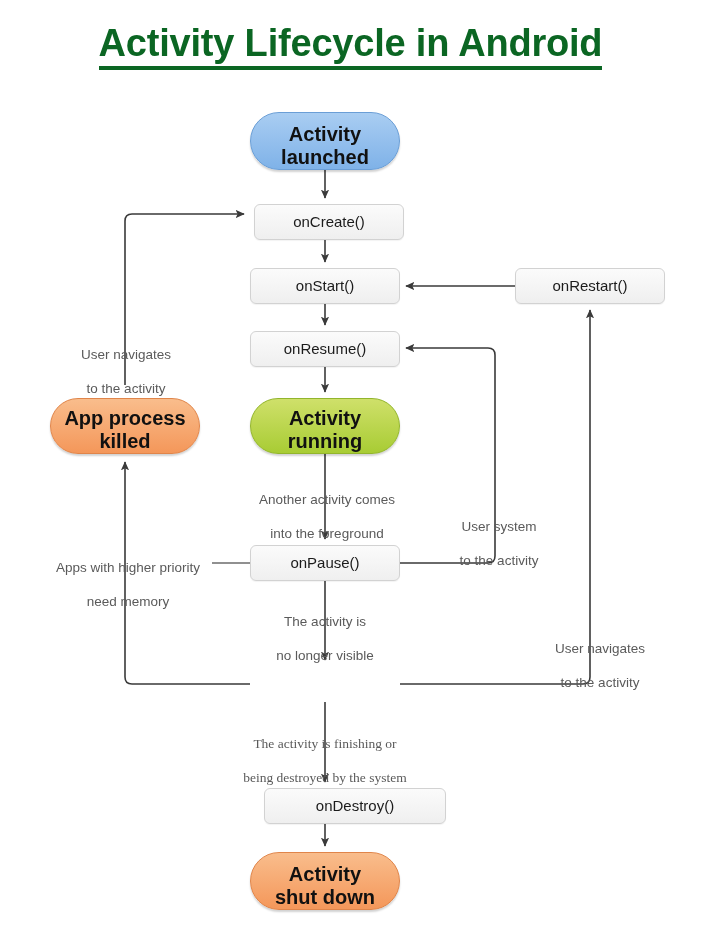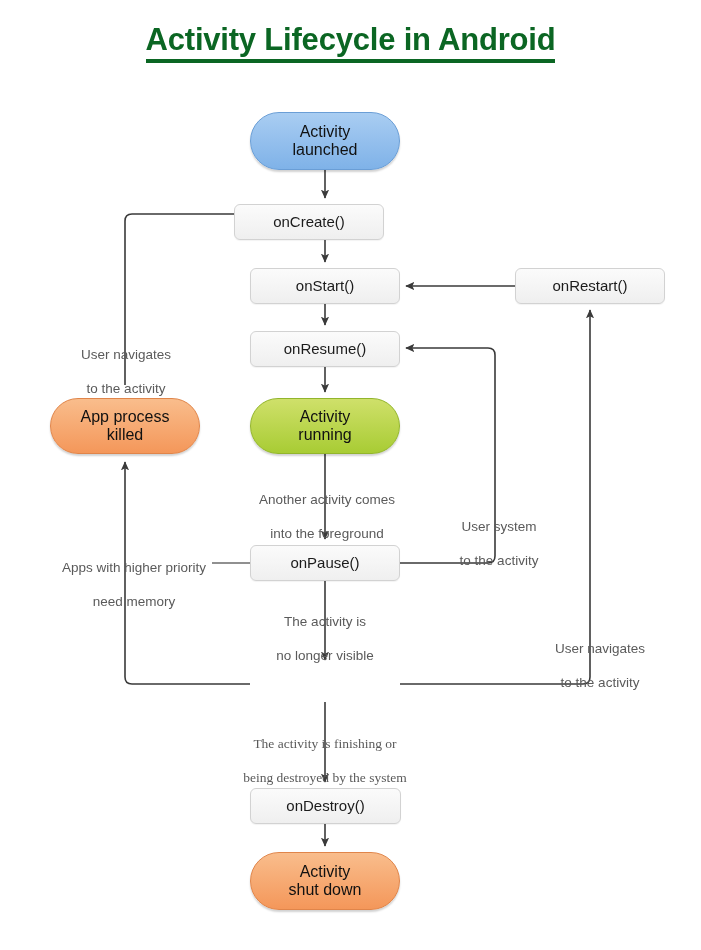--- a/index.html
+++ b/index.html
@@ -18,21 +18,21 @@
     position: relative;
     width: 701px;
     height: 950px;
   }
   #title {
     position: absolute;
     left: 0;
     top: 22px;
     width: 701px;
     text-align: center;
-    font-size: 31px;
+    font-size: 38px;
     font-weight: bold;
     color: #0b6623;
     letter-spacing: -0.2px;
     white-space: nowrap;
   }
   #title span.t {
     border-bottom: 4px solid #0b6623;
     padding-bottom: 2px;
   }
   svg#wires {
@@ -56,24 +56,25 @@
     background: linear-gradient(#fbfbfb, #efefef);
     border: 1px solid #d2d2d2;
     border-radius: 6px;
     font-size: 15px;
     color: #1b1b1b;
     box-shadow: 0 1px 1px rgba(0,0,0,0.05);
   }
   
   .pill {
     border-radius: 34px;
-    font-size: 16px;
-    font-weight: normal;
+    font-size: 20px;
+    font-weight: bold;
     color: #111111;
     box-shadow: 0 2px 2px rgba(0,0,0,0.18);
+    align-items: flex-end;
   }
   .pill-blue {
     background: linear-gradient(#a9cdf2, #7fb2e8);
     border: 1px solid #6a9ed6;
   }
   .pill-green {
     background: linear-gradient(#cfe06a, #a8cc34);
     border: 1px solid #92b52c;
   }
   .pill-orange {
@@ -135,21 +136,21 @@
     </g>
   </svg>
 
   <div class="node pill pill-blue" style="left:250px; top:112px; width:150px; height:58px;">
     <span>
         <span class="nline">Activity</span>
         <span class="nline">launched</span>
       </span>
   </div>
 
-  <div class="node mbox" style="left:234px; top:204px; width:150px; height:36px;text-align:center;">
+  <div class="node mbox" style="left:254px; top:204px; width:150px; height:36px;text-align:center;">
     <span>onCreate()</span>
   </div>
 
   <div class="node mbox" style="left:250px; top:268px; width:150px; height:36px;">
     <span>onStart()</span>
   </div>
 
   <div class="node mbox" style="left:250px; top:331px; width:150px; height:36px;">
     <span>onResume()</span>
   </div>
@@ -159,21 +160,21 @@
         <span class="nline">Activity</span>
         <span class="nline">running</span>
       </span>
   </div>
 
   <div class="node mbox" style="left:250px; top:545px; width:150px; height:36px;">
     <span>onPause()</span>
   </div>
 
 
-  <div class="node mbox" style="left:250px; top:788px; width:151px; height:36px;">
+  <div class="node mbox" style="left:264px; top:788px; width:182px; height:36px;">
     <span>onDestroy()</span>
   </div>
 
   <div class="node pill pill-orange" style="left:250px; top:852px; width:150px; height:58px;">
     <span>
         <span class="nline">Activity</span>
         <span class="nline">shut down</span>
       </span>
   </div>
 
@@ -196,21 +197,21 @@
   <div class="elabel" style="left:238px; top:475px; width:178px;">
     <span class="nline">Another activity comes</span>
     <span class="nline">into the foreground</span>
   </div>
 
   <div class="elabel" style="left:440px; top:502px; width:118px;">
     <span class="nline">User system</span>
     <span class="nline">to the activity</span>
   </div>
 
-  <div class="elabel" style="left:44px; top:543px; width:180px;">
+  <div class="elabel" style="left:38px; top:543px; width:180px;">
     <span class="nline">Apps with higher priority</span>
     <span class="nline">need memory</span>
   </div>
 
   <div class="elabel" style="left:260px; top:597px; width:130px;">
     <span class="nline">The activity is</span>
     <span class="nline">no longer visible</span>
   </div>
 
   <div class="elabel" style="left:530px; top:624px; width:140px;">

